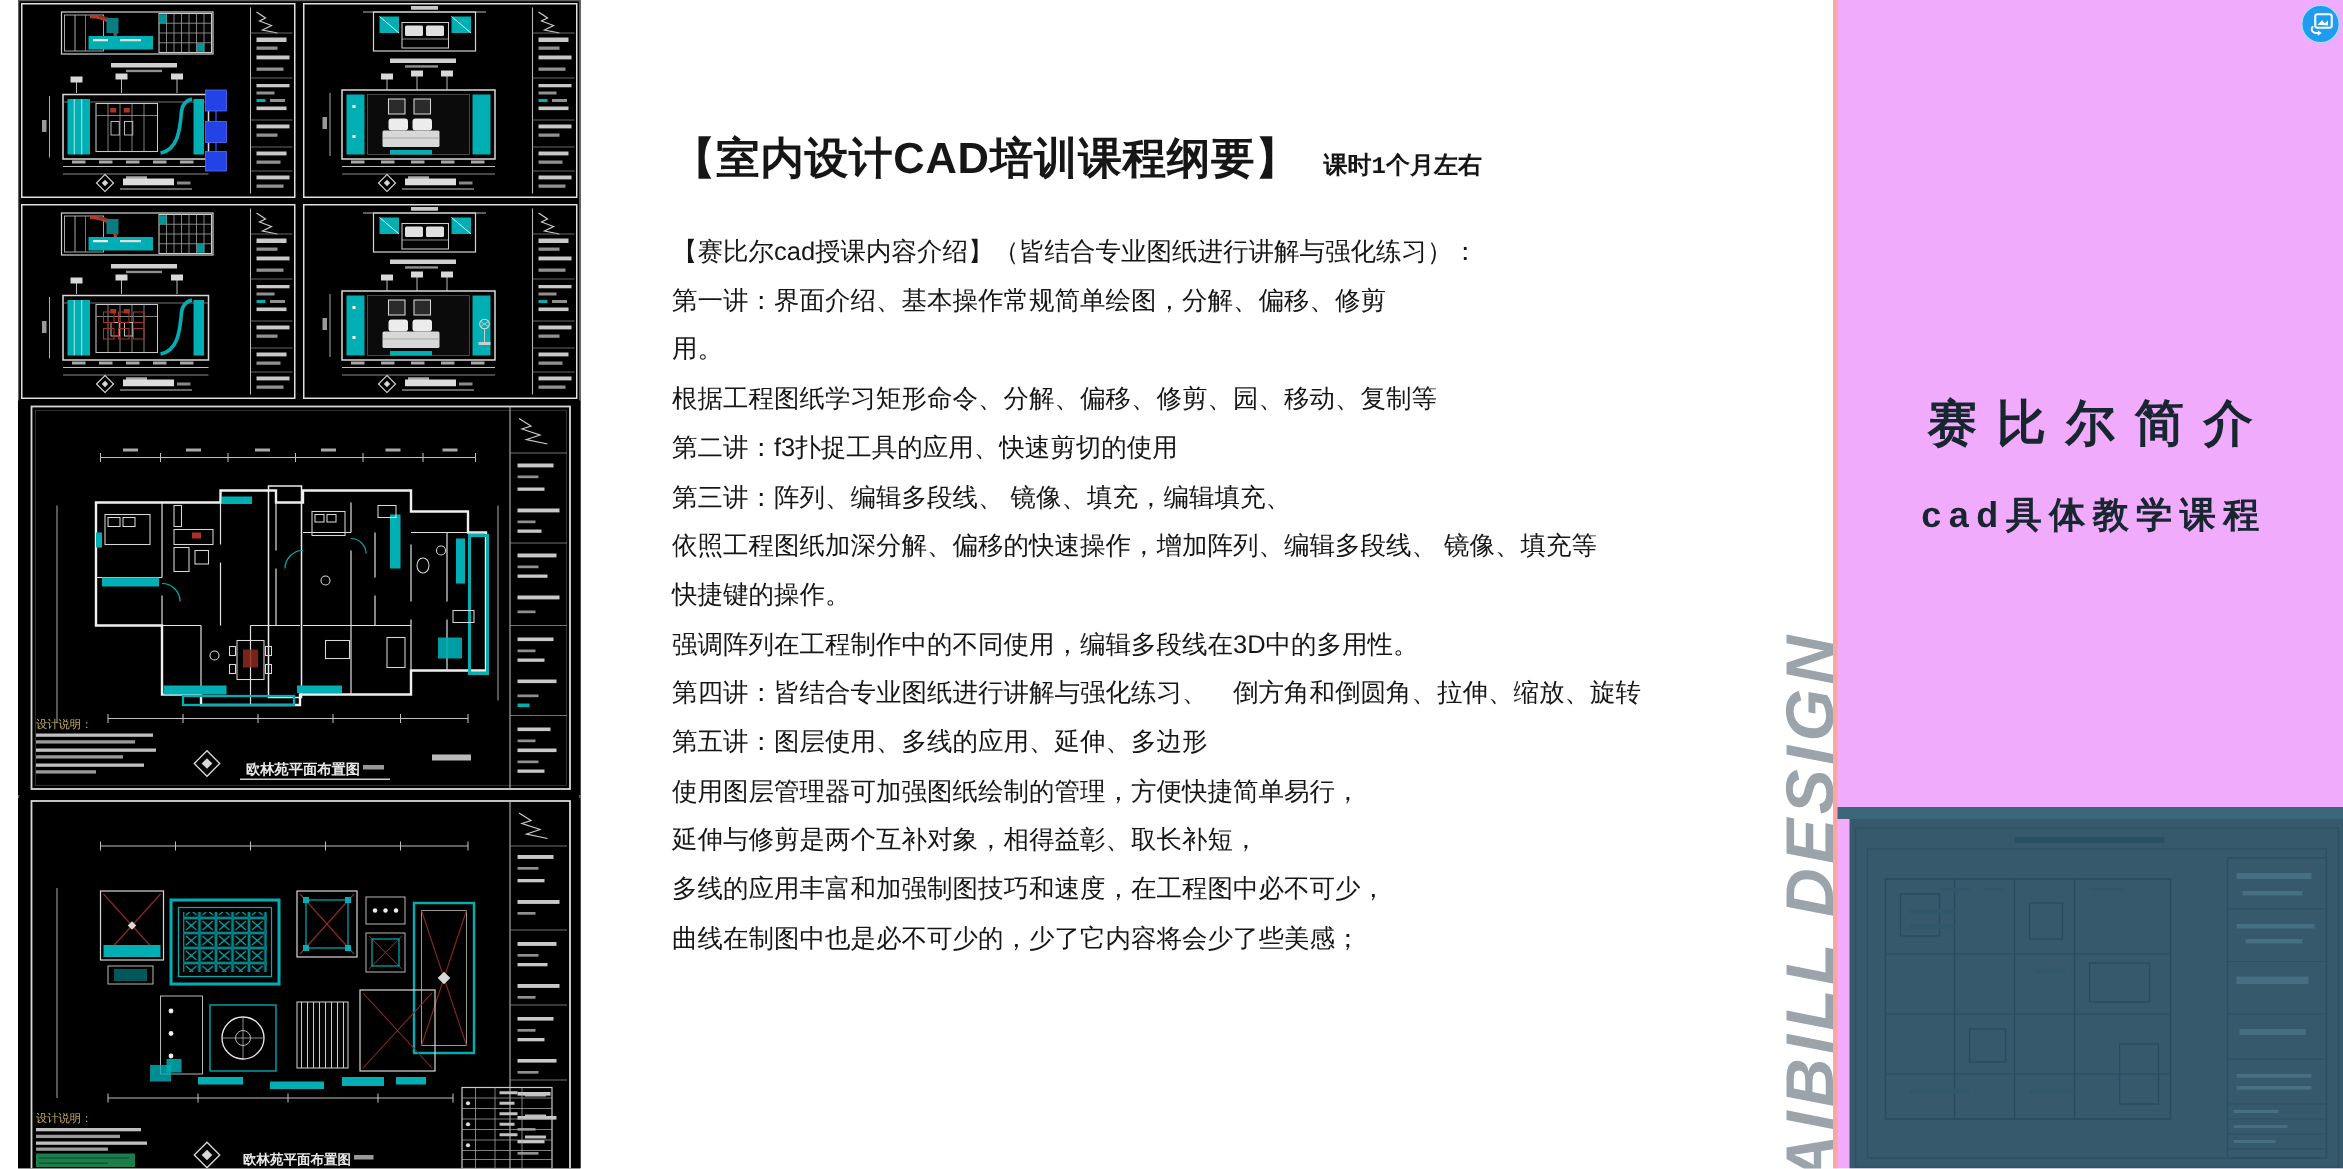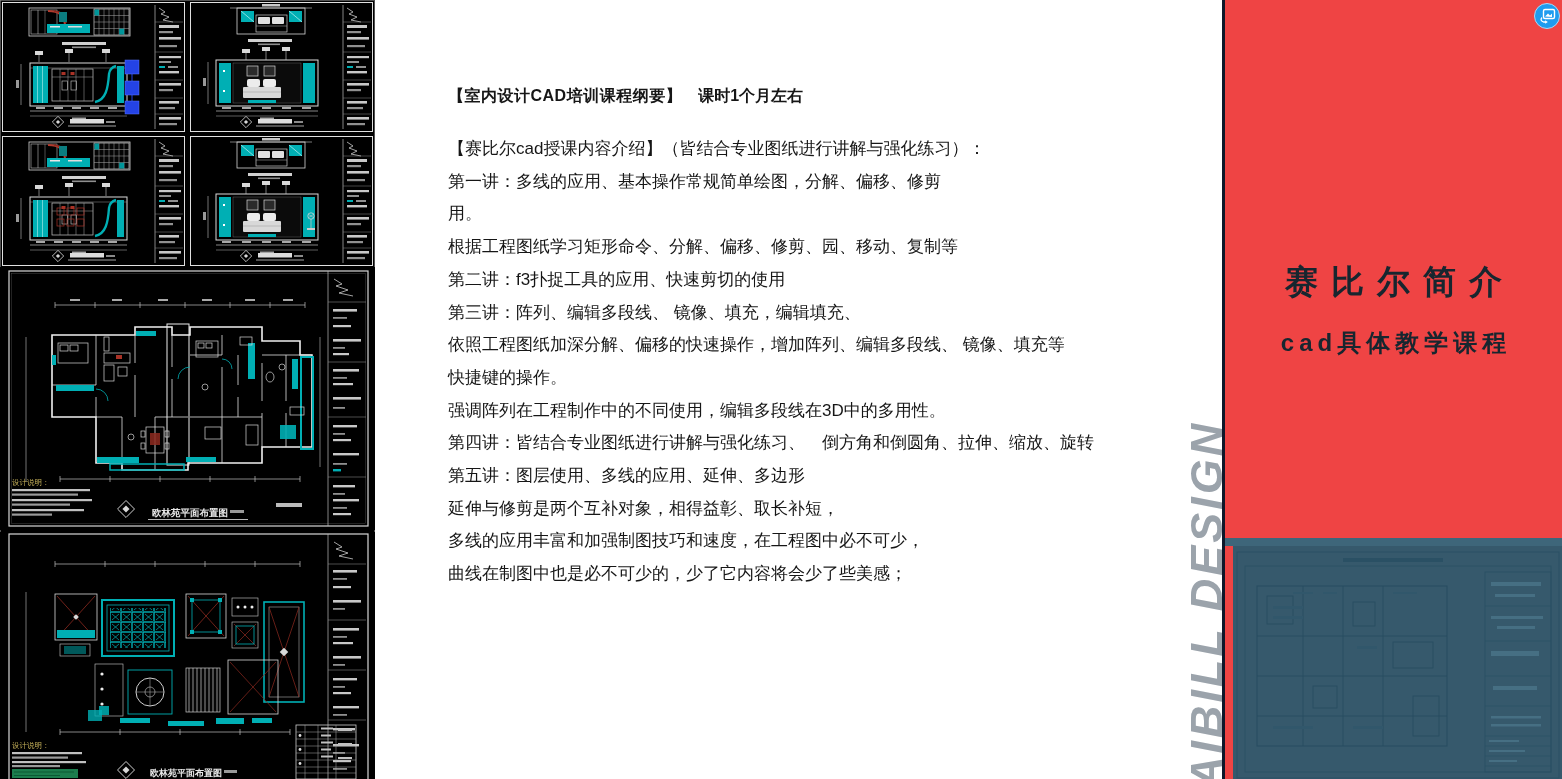--- a/index.html
+++ b/index.html
@@ -1,37 +1,37 @@
 <!DOCTYPE html>
 <html><head>
 <meta charset="utf-8">
 <style>
   html,body{margin:0;padding:0;}
   body{width:1562px;height:779px;position:relative;overflow:hidden;background:#ffffff;
        font-family:"Liberation Sans","DejaVu Sans",sans-serif;}
 
   
-  .cad-strip{position:absolute;left:0;top:0;width:375px;height:779px;background:#000;}
+  .cad-strip{position:absolute;left:12px;top:0;width:375px;height:779px;background:#000;}
 
   
   .content{position:absolute;left:448px;top:86px;width:700px;color:#161616;}
   .headline{display:flex;align-items:baseline;gap:16px;white-space:nowrap;}
-  .h-strong{font-size:16px;font-weight:bold;letter-spacing:.5px;}
-  .h-suffix{font-size:16px;font-weight:bold;}
+  .h-strong{font-size:29px;font-weight:bold;letter-spacing:.5px;}
+  .h-suffix{font-size:16px;font-weight:bold;font-family:Liberation Mono, monospace;}
   .paragraph{margin-top:26px;font-size:17px;line-height:32.7px;white-space:nowrap;}
 
   
   .watermark{position:absolute;left:1181px;top:822px;width:648px;height:42px;
              transform:rotate(-90deg);transform-origin:top left;
              font-size:45px;font-weight:bold;font-style:italic;
              letter-spacing:3px;color:#9BA3AB;white-space:nowrap;}
 
   
   .right-panel{position:absolute;left:1222px;top:0;width:340px;height:779px;
-               background:#ef4444;border-left:3px solid #0f172a;box-sizing:border-box;}
+               background:#f0abfc;border-left:3px solid #fca5a5;box-sizing:border-box;}
   .rp-titles{position:absolute;left:0;top:260px;width:100%;text-align:center;color:#17262F;}
   .rp-title{font-size:33px;font-weight:bold;letter-spacing:13px;margin-left:13px;}
   .rp-sub{font-size:24px;font-weight:bold;letter-spacing:5px;margin-top:22px;margin-left:5px;}
   .ghost-band{position:absolute;left:0;top:538px;width:100%;height:8px;background:#3E667A;}
   .ghost-sheet{position:absolute;left:8px;top:546px;width:330px;height:233px;background:#36596C;}
 
   
   .corner-btn{position:absolute;right:1px;top:2px;width:28px;height:28px;cursor:pointer;}
 </style>
 </head>
@@ -533,30 +533,31 @@
 </svg>
 </div>
 
 <div class="content">
   <div class="headline">
     <span class="h-strong">【室内设计CAD培训课程纲要】</span>
     <span class="h-suffix">课时1个月左右</span>
   </div>
   <div class="paragraph">
     <div>【赛比尔cad授课内容介绍】（皆结合专业图纸进行讲解与强化练习）：</div>
-    <div>第一讲：多线的应用、基本操作常规简单绘图，分解、偏移、修剪</div>
+    <div>第一讲：界面介绍、基本操作常规简单绘图，分解、偏移、修剪</div>
     <div>用。</div>
     <div>根据工程图纸学习矩形命令、分解、偏移、修剪、园、移动、复制等</div>
     <div>第二讲：f3扑捉工具的应用、快速剪切的使用</div>
     <div>第三讲：阵列、编辑多段线、 镜像、填充，编辑填充、</div>
     <div>依照工程图纸加深分解、偏移的快速操作，增加阵列、编辑多段线、 镜像、填充等</div>
     <div>快捷键的操作。</div>
     <div>强调阵列在工程制作中的不同使用，编辑多段线在3D中的多用性。</div>
     <div>第四讲：皆结合专业图纸进行讲解与强化练习、　倒方角和倒圆角、拉伸、缩放、旋转</div>
     <div>第五讲：图层使用、多线的应用、延伸、多边形</div>
+    <div>使用图层管理器可加强图纸绘制的管理，方便快捷简单易行，</div>
     <div>延伸与修剪是两个互补对象，相得益彰、取长补短，</div>
     <div>多线的应用丰富和加强制图技巧和速度，在工程图中必不可少，</div>
     <div>曲线在制图中也是必不可少的，少了它内容将会少了些美感；</div>
   </div>
 </div>
 
 <div class="watermark">SAIBILL DESIGN</div>
 
 <div class="right-panel">
   <div class="rp-titles">

